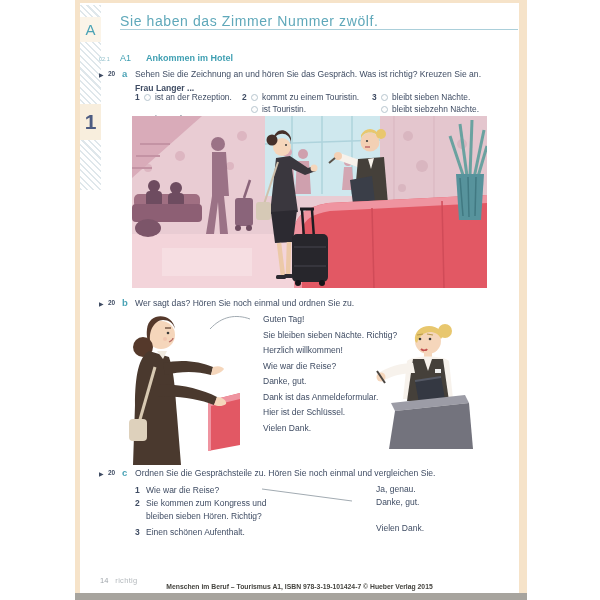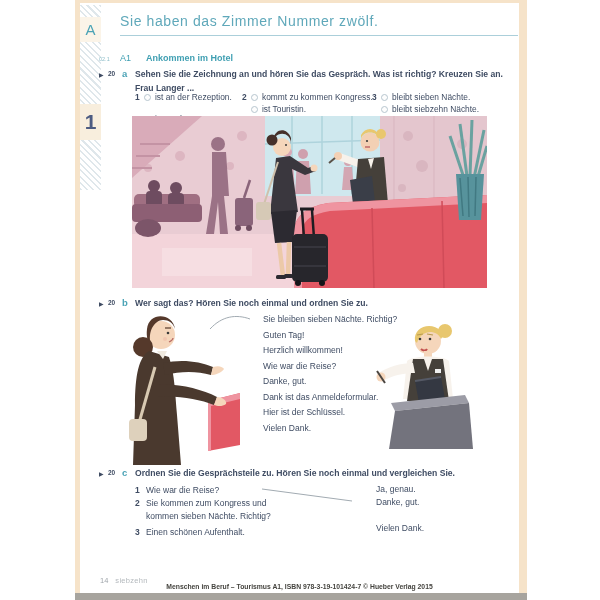--- a/index.html
+++ b/index.html
@@ -10,32 +10,32 @@
   .page { position:absolute; left:80px; top:3px; width:439px; height:590px; background:#ffffff; }
 
   .hatch { position:absolute; left:0; top:2px; width:21px; height:185px;
            background:repeating-linear-gradient(45deg, #dfe7eb 0px, #dfe7eb 1.5px, #ffffff 1.5px, #ffffff 4.5px); }
   .tab-a { position:absolute; left:0; top:14px; width:21px; height:25px; background:#fbf4e8;
            color:#4ba3b6; font-size:15px; text-align:center; line-height:25px; }
   .tab-1 { position:absolute; left:0; top:101px; width:21px; height:36px; background:#f8eedd;
            color:#4d5c82; font-size:21px; font-weight:bold; text-align:center; line-height:36px; }
 
   .title { position:absolute; left:40px; top:10px; width:398px; color:#5fa8ba; font-size:14px;
-           font-weight:normal; letter-spacing:0.6px; padding-bottom:6px; border-bottom:1.5px solid #abcfda; }
+           font-weight:normal; letter-spacing:0.6px; border-bottom:1.5px solid #abcfda; }
 
   .a1row { position:absolute; left:0; top:50px; width:439px; height:12px; }
   .track-small { position:absolute; left:19px; top:3px; font-size:5.5px; color:#8bbcc8; }
   .a1code { position:absolute; left:40px; font-size:9px; font-weight:normal; color:#3f9fb2; }
   .a1head { position:absolute; left:66px; font-size:9px; font-weight:bold; color:#3f9fb2; }
 
   .exheader { position:absolute; left:0; width:439px; height:12px; }
   .play { position:absolute; left:19px; top:1.5px; font-size:6px; color:#3f4c63; }
   .tracknum { position:absolute; left:28px; top:1px; font-size:6.5px; font-weight:bold; color:#3f4c63; }
   .exletter { position:absolute; left:42px; top:-1px; font-size:9.5px; font-weight:bold; color:#4ba3b6; }
-  .instr { position:absolute; left:55px; top:0; font-size:8.6px; font-weight:bold; color:#3f4c63; white-space:nowrap; }
+  .instr { position:absolute; left:55px; top:0; font-size:8.6px; font-weight:normal; color:#3f4c63; white-space:nowrap; }
 
   .lead { position:absolute; left:55px; top:80px; font-size:8.6px; font-weight:bold; color:#3f4c63; }
 
   .optcell { position:absolute; font-size:8.4px; color:#3f4c63; white-space:nowrap; display:flex; align-items:center; }
   .optnum { display:inline-block; width:9px; font-weight:bold; }
   .radio { display:inline-block; width:7px; height:7px; border:1px solid #b7c6cf; border-radius:50%; margin-right:4px; background:#fdfdfd; }
 
   .scene { position:absolute; }
   .scene svg { display:block; width:100%; height:100%; }
 
@@ -85,21 +85,21 @@
       <span>ist an der Rezeption.</span>
     </div>
     <div class="optcell" style="left:55px; top:111px">
       <span class="optnum"></span>
       <span class="radio"></span>
       <span>ist an der Bar.</span>
     </div>
     <div class="optcell" style="left:162px; top:89px">
       <span class="optnum">2</span>
       <span class="radio"></span>
-      <span>kommt zu kommen Kongress.</span>
+      <span>kommt zu einem Touristin.</span>
     </div>
     <div class="optcell" style="left:162px; top:101px">
       <span class="optnum"></span>
       <span class="radio"></span>
       <span>ist Touristin.</span>
     </div>
     <div class="optcell" style="left:292px; top:89px">
       <span class="optnum">3</span>
       <span class="radio"></span>
       <span>bleibt sieben Nächte.</span>
@@ -238,22 +238,22 @@
       </svg>
     </div>
 
     <div class="scene" style="left:128px; top:309px; width:44px; height:20px">
       <svg viewBox="0 0 44 20">
           <path d="M2,17 C14,4 28,2 42,7" stroke="#a2abb2" stroke-width="1" fill="none"></path>
         </svg>
     </div>
 
     <div class="dialog">
+      <div>Guten Tag!</div>
       <div>Sie bleiben sieben Nächte. Richtig?</div>
-      <div>Guten Tag!</div>
       <div>Herzlich willkommen!</div>
       <div>Wie war die Reise?</div>
       <div>Danke, gut.</div>
       <div>Dank ist das Anmeldeformular.</div>
       <div>Hier ist der Schlüssel.</div>
       <div>Vielen Dank.</div>
     </div>
 
     <div class="scene" style="left:293px; top:316px; width:105px; height:130px">
       <svg viewBox="0 0 105 130" preserveAspectRatio="none">
@@ -290,36 +290,36 @@
       <div class="crow">
           <span class="cnum">1</span>
           <span>Wie war die Reise?</span>
         </div>
       <div class="crow">
           <span class="cnum">2</span>
           <span>Sie kommen zum Kongress und</span>
         </div>
       <div class="crow">
           <span class="cnum"></span>
-          <span>kommen sieben Nächte. Richtig?</span>
+          <span>bleiben sieben Hören. Richtig?</span>
         </div>
       <div class="crow" style="margin-top:3px">
           <span class="cnum">3</span>
           <span>Einen schönen Aufenthalt.</span>
         </div>
     </div>
 
     <div class="scene" style="left:180px; top:484px; width:96px; height:20px">
       <svg viewBox="0 0 96 20">
           <path d="M2,2 L92,14" stroke="#a2abb2" stroke-width="1" fill="none"></path>
         </svg>
     </div>
 
     <span class="cans" style="top:481px">Ja, genau.</span>
     <span class="cans" style="top:494px">Danke, gut.</span>
     <span class="cans" style="top:520px">Vielen Dank.</span>
 
     <div class="pagenum">
-      <span>14</span><span class="pageword">siebzehn</span>
+      <span>14</span><span class="pageword">richtig</span>
     </div>
     <div class="imprint">Menschen im Beruf – Tourismus A1, ISBN 978-3-19-101424-7 © Hueber Verlag 2015</div>
   </div>
 </div>
 
 </body></html>

